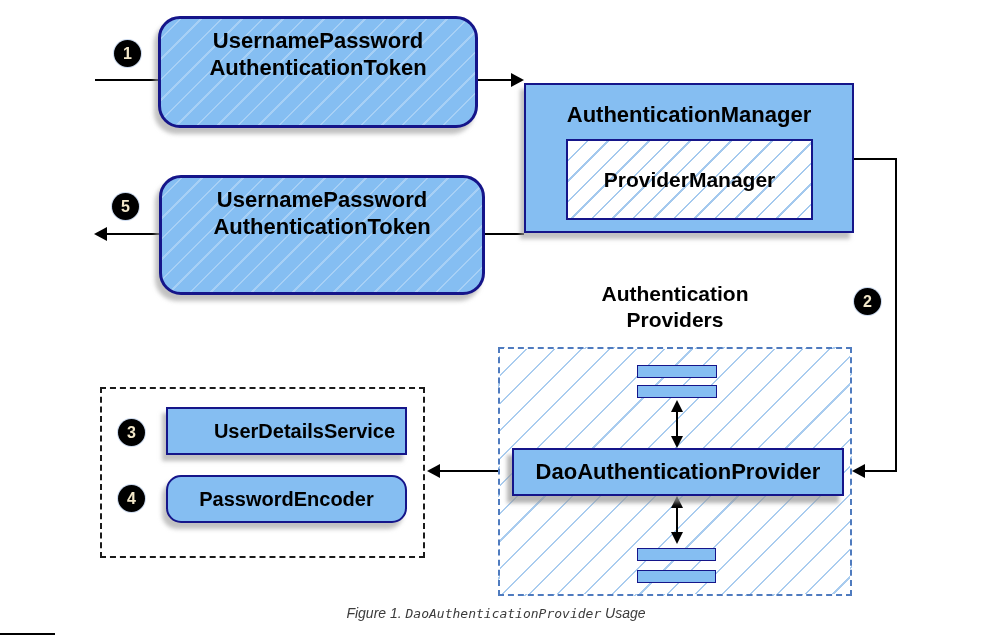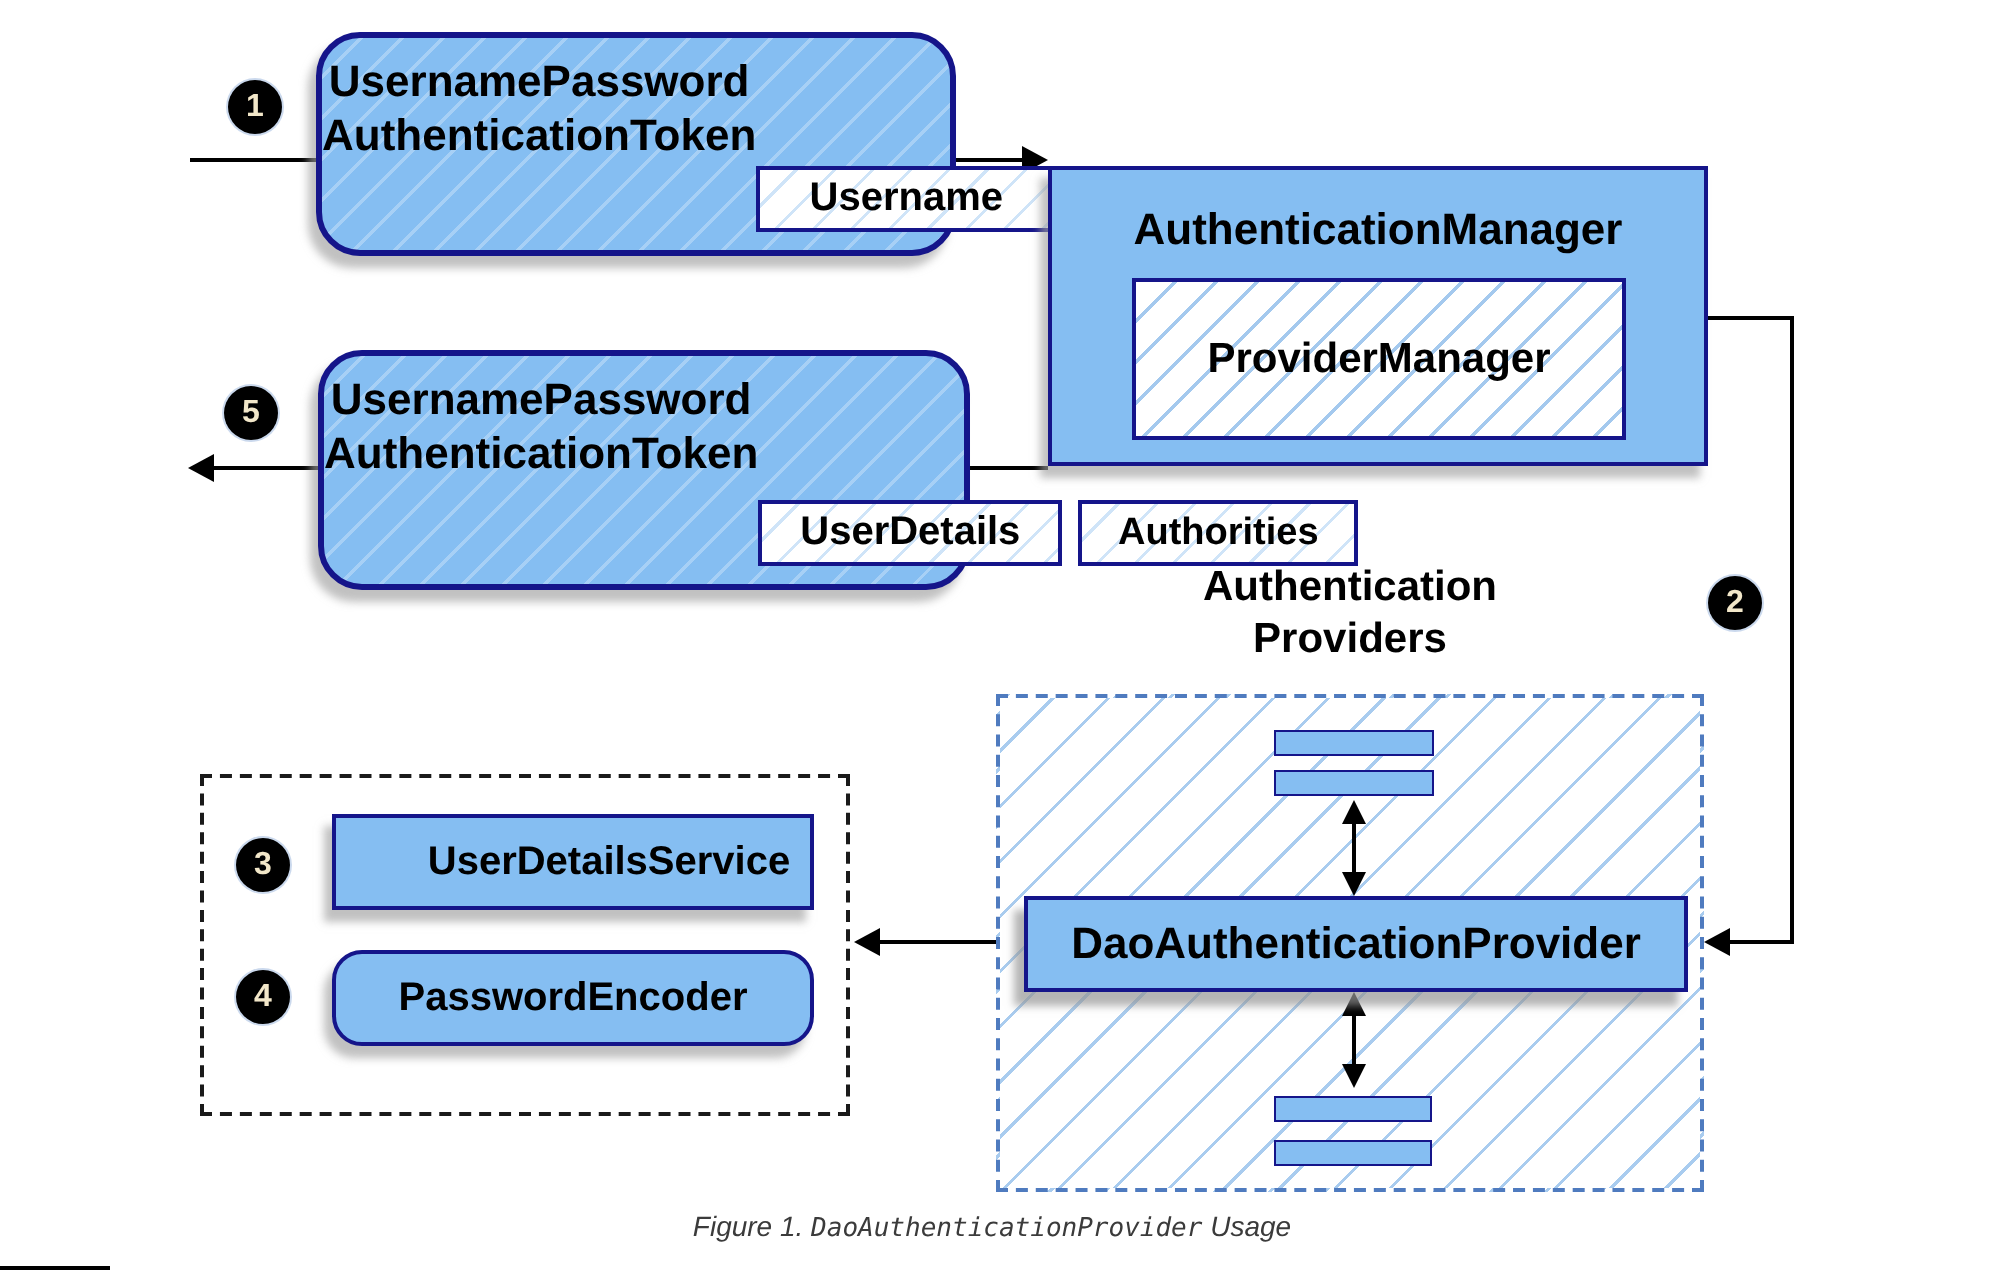--- a/index.html
+++ b/index.html
@@ -11,21 +11,21 @@
   .bluebox{
     position:absolute;box-sizing:border-box;
     background-color:#85BEF2;
     border:2px solid #15158A;
     box-shadow:-4px 6px 4px rgba(160,160,160,0.65);
     color:#000;font-weight:bold;text-align:center;
   }
   .rounded{
     border-radius:22px;border-width:3px;
     background-image:repeating-linear-gradient(135deg,rgba(255,255,255,0) 0px,rgba(255,255,255,0) 13px,rgba(255,255,255,0.28) 13px,rgba(255,255,255,0.28) 14.5px);
-    display:flex;flex-direction:row;justify-content:space-between;
+    display:flex;flex-direction:column;justify-content:space-between;
   }
   .token-title{margin-top:8px;font-size:22px;line-height:27px;}
   .fields{display:flex;justify-content:center;margin-top:auto;margin-bottom:9px;}
   .field{
     box-sizing:border-box;height:33px;line-height:29px;font-size:20px;font-weight:bold;
     background-color:#ffffff;border:2.5px solid #15158A;
     background-image:repeating-linear-gradient(135deg,rgba(0,0,0,0) 0px,rgba(0,0,0,0) 12px,#cfe4f8 12px,#cfe4f8 13.5px);
   }
   .hatchbox{
     position:absolute;box-sizing:border-box;background-color:#ffffff;
@@ -106,34 +106,26 @@
 
   <div class="ln" style="left:676px;top:505px;width:2px;height:30px;z-index:3;"></div>
   <div class="ah ah-u" style="left:670.5px;top:496px;z-index:3;"></div>
   <div class="ah ah-d" style="left:670.5px;top:532px;z-index:3;"></div>
 
   <div id="token1" class="bluebox rounded">
     <div class="token-title">
       <div>UsernamePassword</div>
       <div>AuthenticationToken</div>
     </div>
-    <div class="fields">
-      <div class="field f1">Username</div>
-      <div class="field f2">Password</div>
-    </div>
   </div>
 
   <div id="token2" class="bluebox rounded">
     <div class="token-title">
       <div>UsernamePassword</div>
       <div>AuthenticationToken</div>
-    </div>
-    <div class="fields">
-      <div class="field f1">UserDetails</div>
-      <div class="field f2">Authorities</div>
     </div>
   </div>
 
   <div id="manager" class="bluebox">
     <div class="mtitle">AuthenticationManager</div>
   </div>
   <div id="provider-manager" class="hatchbox">
     <span>ProviderManager</span>
   </div>
 

